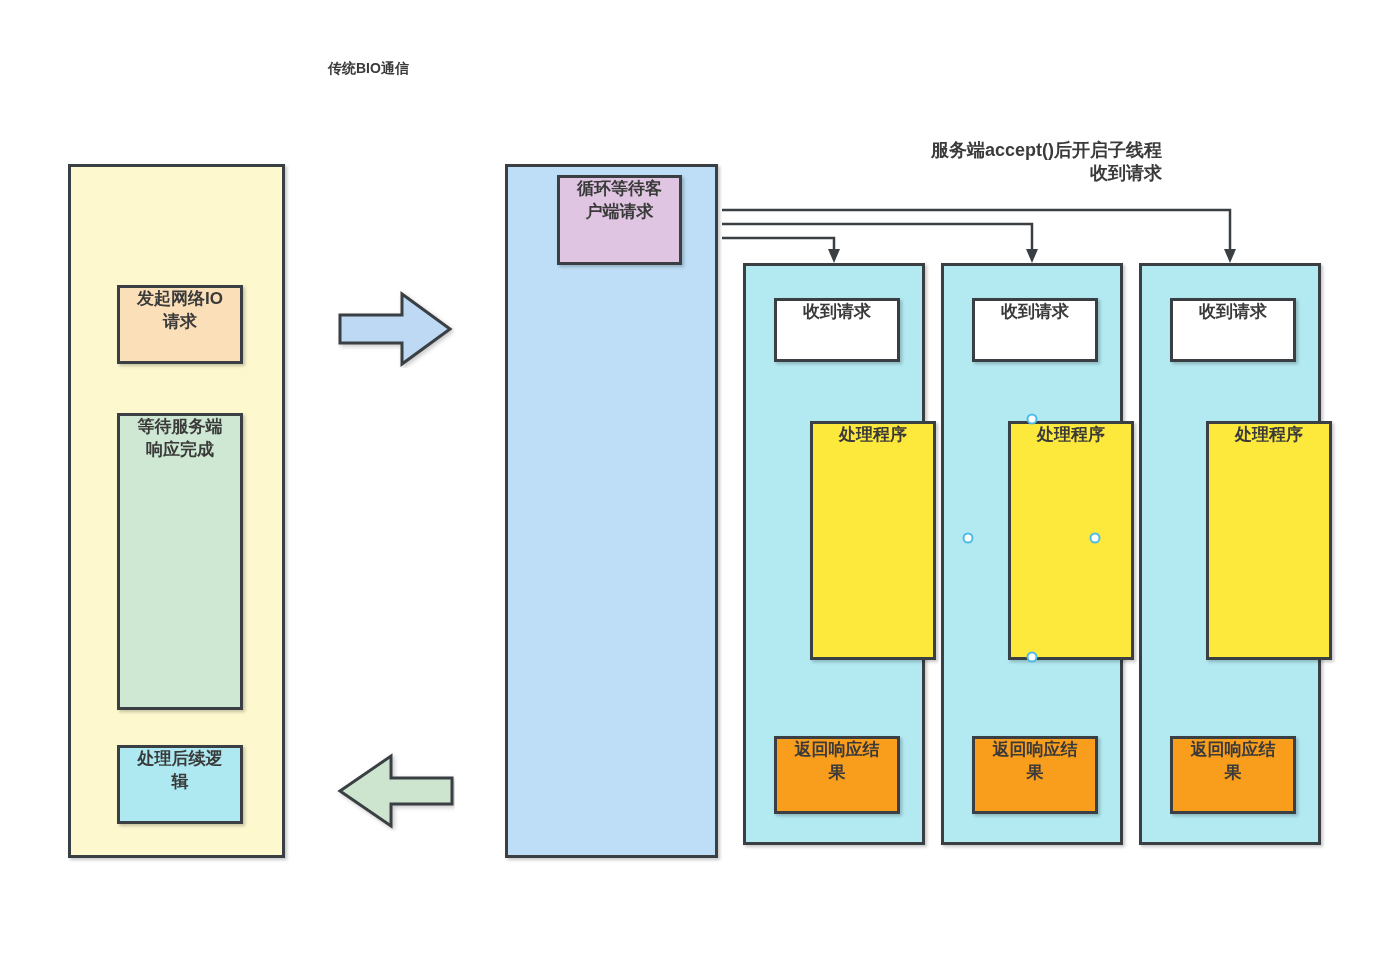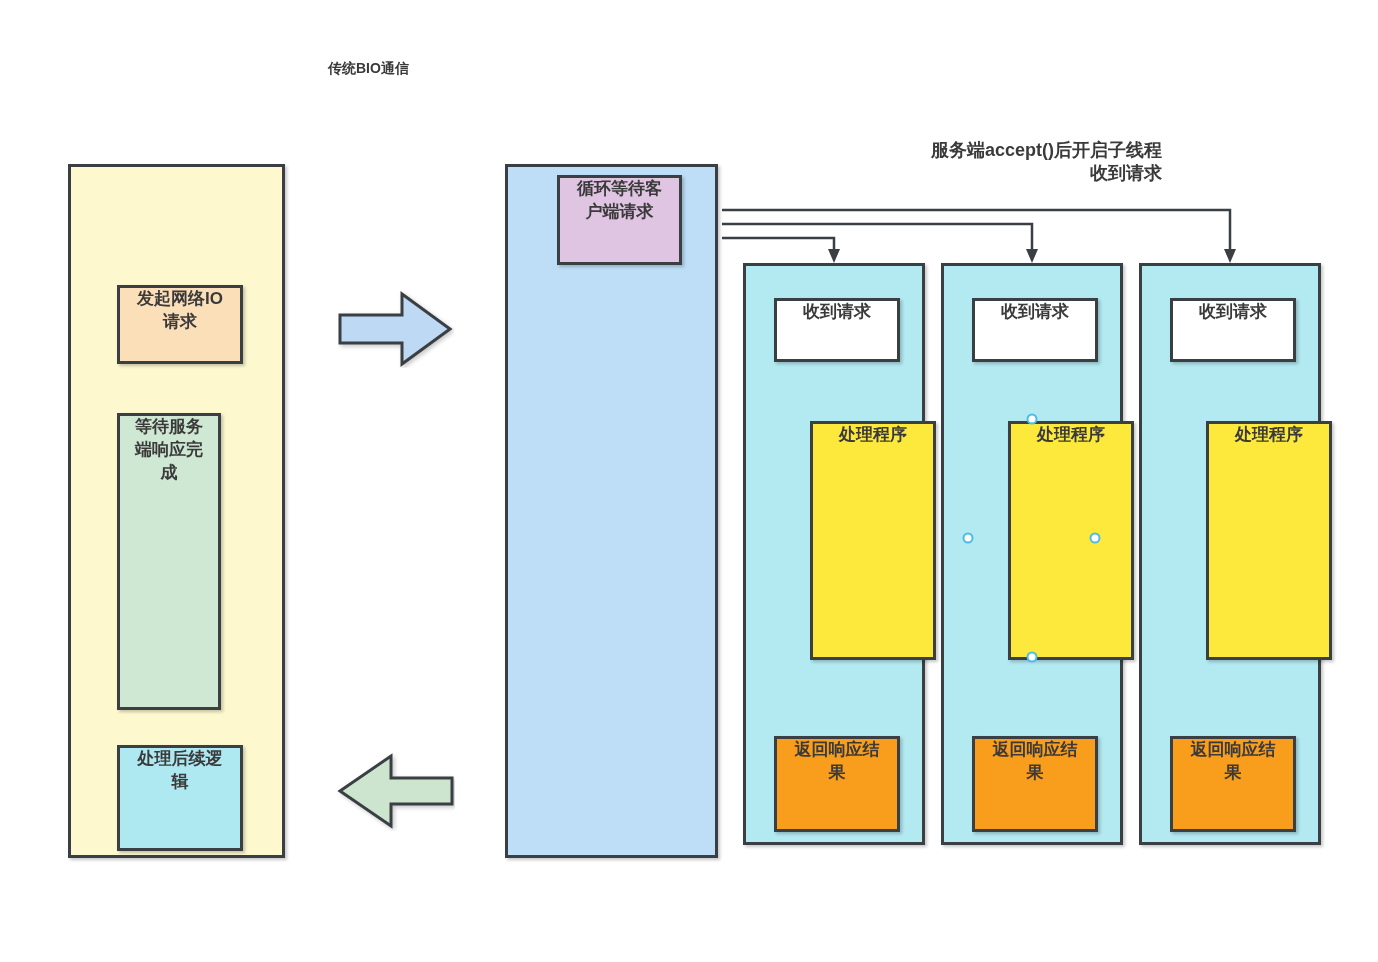--- a/index.html
+++ b/index.html
@@ -16,31 +16,31 @@
     text-align:center;font-weight:bold;font-size:17px;line-height:1.35;
   }
   .shape .lbl{padding:0 10px;}
   .col{
     border:3px solid #3a3f44;
     box-shadow:2px 2px 3px rgba(0,0,0,0.22);
     box-sizing:border-box;
   }
   #client-col{left:68px;top:164px;width:217px;height:694px;background:#fdf8ce;}
   #initiate-box{left:117px;top:285px;width:126px;height:79px;background:#fbdfb9;}
-  #wait-box{left:117px;top:413px;width:104px;height:297px;background:#cfe8d3;}
-  #post-box{left:117px;top:745px;width:126px;height:106px;background:#aee8f0;}
+  #wait-box{left:117px;top:413px;width:126px;height:297px;background:#cfe8d3;}
+  #post-box{left:117px;top:745px;width:126px;height:79px;background:#aee8f0;}
   #server-col{left:505px;top:164px;width:213px;height:694px;background:#bddef6;}
   #accept-box{left:557px;top:175px;width:125px;height:90px;background:#e0c5e2;}
   .thread{top:263px;width:182px;height:582px;background:#b3e9f1;position:absolute;}
   #thread-1{left:743px;}
   #thread-2{left:941px;}
   #thread-3{left:1139px;}
   .thread .receive{left:28px;top:32px;width:126px;height:64px;background:#ffffff;position:absolute;}
   .thread .process{left:28px;top:155px;width:126px;height:239px;background:#fde93b;position:absolute;margin-left:36px;}
-  .thread .respond{left:28px;top:470px;width:126px;height:96px;background:#f99e1c;position:absolute;}
+  .thread .respond{left:28px;top:470px;width:126px;height:78px;background:#f99e1c;position:absolute;}
   #diagram-title{left:328px;top:60px;font-size:14px;font-weight:bold;white-space:nowrap;}
   #server-note{left:790px;top:139px;width:372px;text-align:right;font-size:18px;font-weight:bold;line-height:1.25;}
   .handle{
     position:absolute;width:11px;height:11px;border-radius:50%;
     background:#ffffff;border:2px solid #4dbbe8;box-sizing:border-box;
     transform:translate(-50%,-50%);z-index:5;
   }
   svg{display:block;}
   #connector-layer{left:0;top:0;z-index:3;pointer-events:none;}
 </style>

